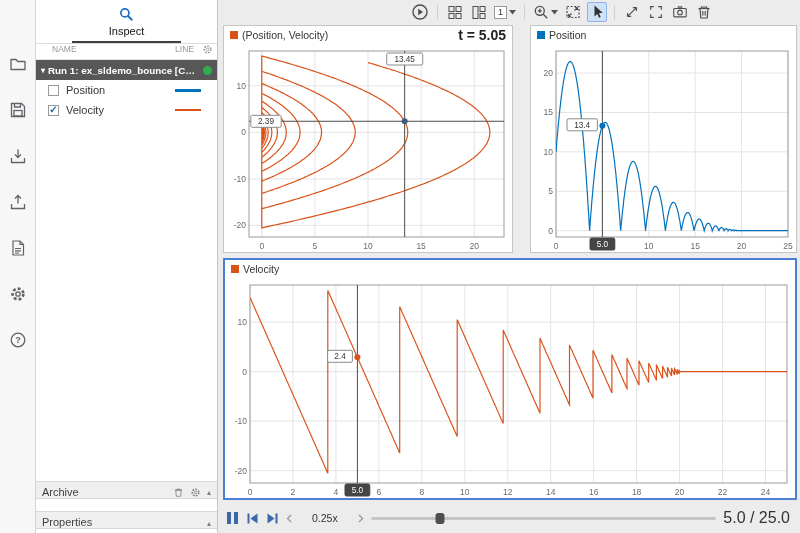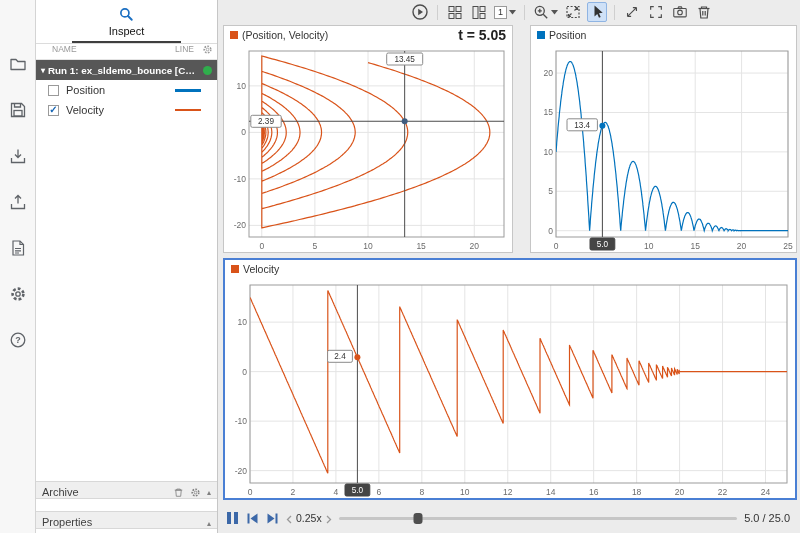--- a/index.html
+++ b/index.html
@@ -57,26 +57,26 @@
   .swatch{width:8px;height:8px;flex:none}
   .ptext{font-size:10.5px;color:#333}
   .ptime{margin-left:auto;font-weight:bold;font-size:14px;color:#222}
   .plot-host{flex:1;min-height:0;position:relative;overflow:hidden}
   .plot-host svg{display:block}
   .plot-host svg text{font-family:"Liberation Sans",sans-serif}
 
   
   .playback{height:30px;display:flex;align-items:center;gap:7px;padding:0 10px 0 8px;flex:none}
   .pb-btn{display:flex;align-items:center;justify-content:center;cursor:pointer}
-  .speed{display:flex;align-items:flex-end;gap:4px}
+  .speed{display:flex;align-items:center;gap:20px}
   .speed-label{color:#333;font-size:10.5px}
   .slider{flex:1;position:relative;height:14px;cursor:pointer}
   .slider-track{position:absolute;left:0;right:0;top:6px;height:3px;background:#c6c6c6;border-radius:2px}
   .slider-handle{position:absolute;top:2px;width:9px;height:11px;background:#4f4f4f;border-radius:3px;transform:translateX(-50%);left:20%}
-  .pb-time{font-size:11px;color:#333;white-space:nowrap}
+  .pb-time{font-size:16px;color:#333;white-space:nowrap}
 </style>
 </head>
 <body>
 
 <div class="app">
 
   <div class="left-strip">
     <div class="strip-btn">
       <svg width="18" height="18" viewBox="0 0 18 18">
           <path d="M2 4.5h5l1.8 2H16v8H2z" fill="none" stroke="currentColor" stroke-width="1.3" stroke-linejoin="round"></path>

